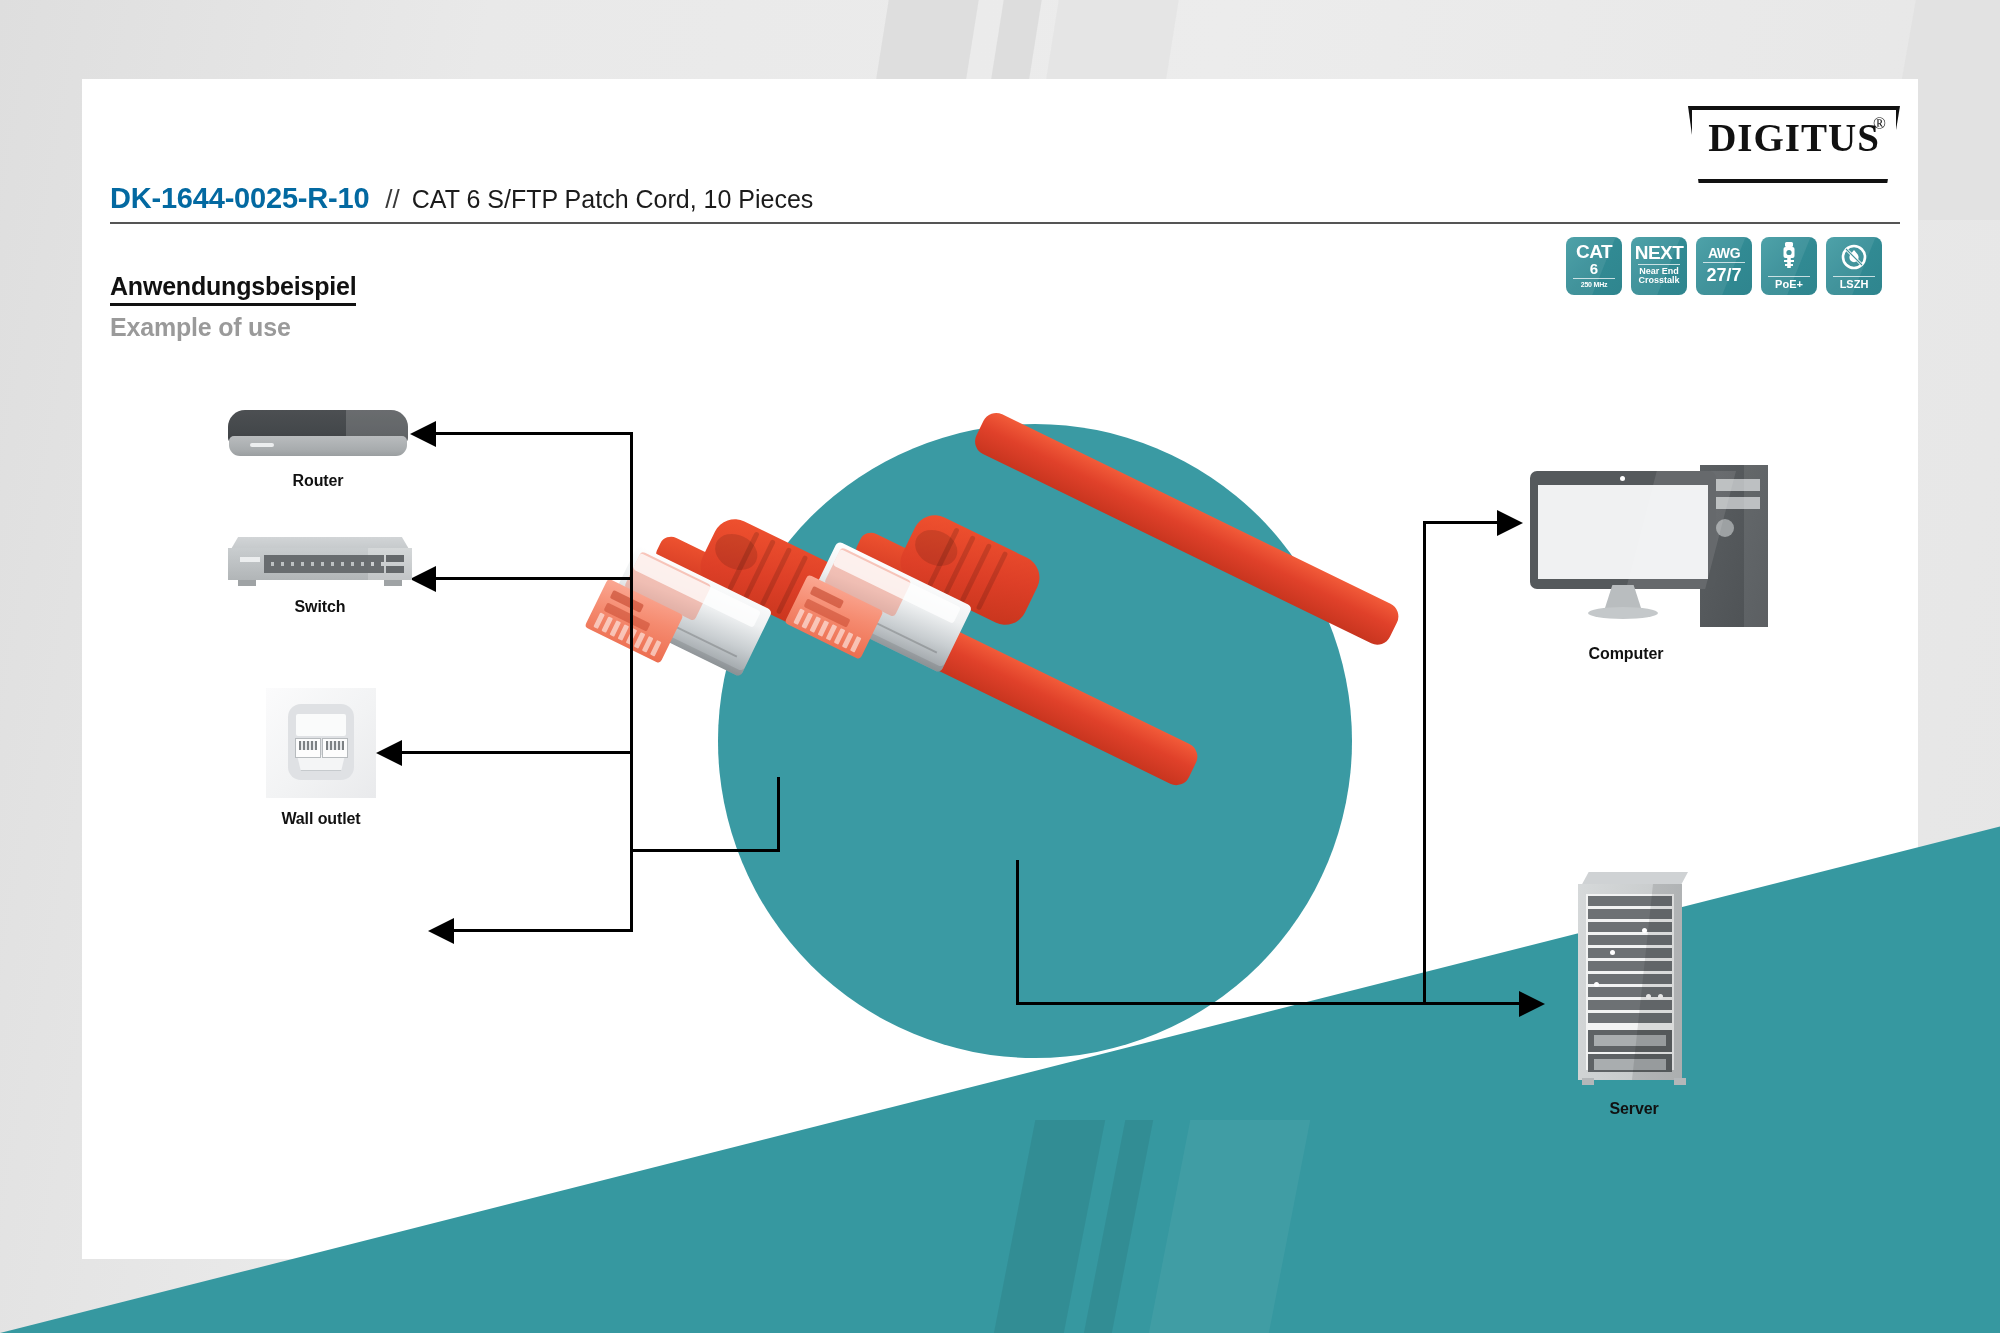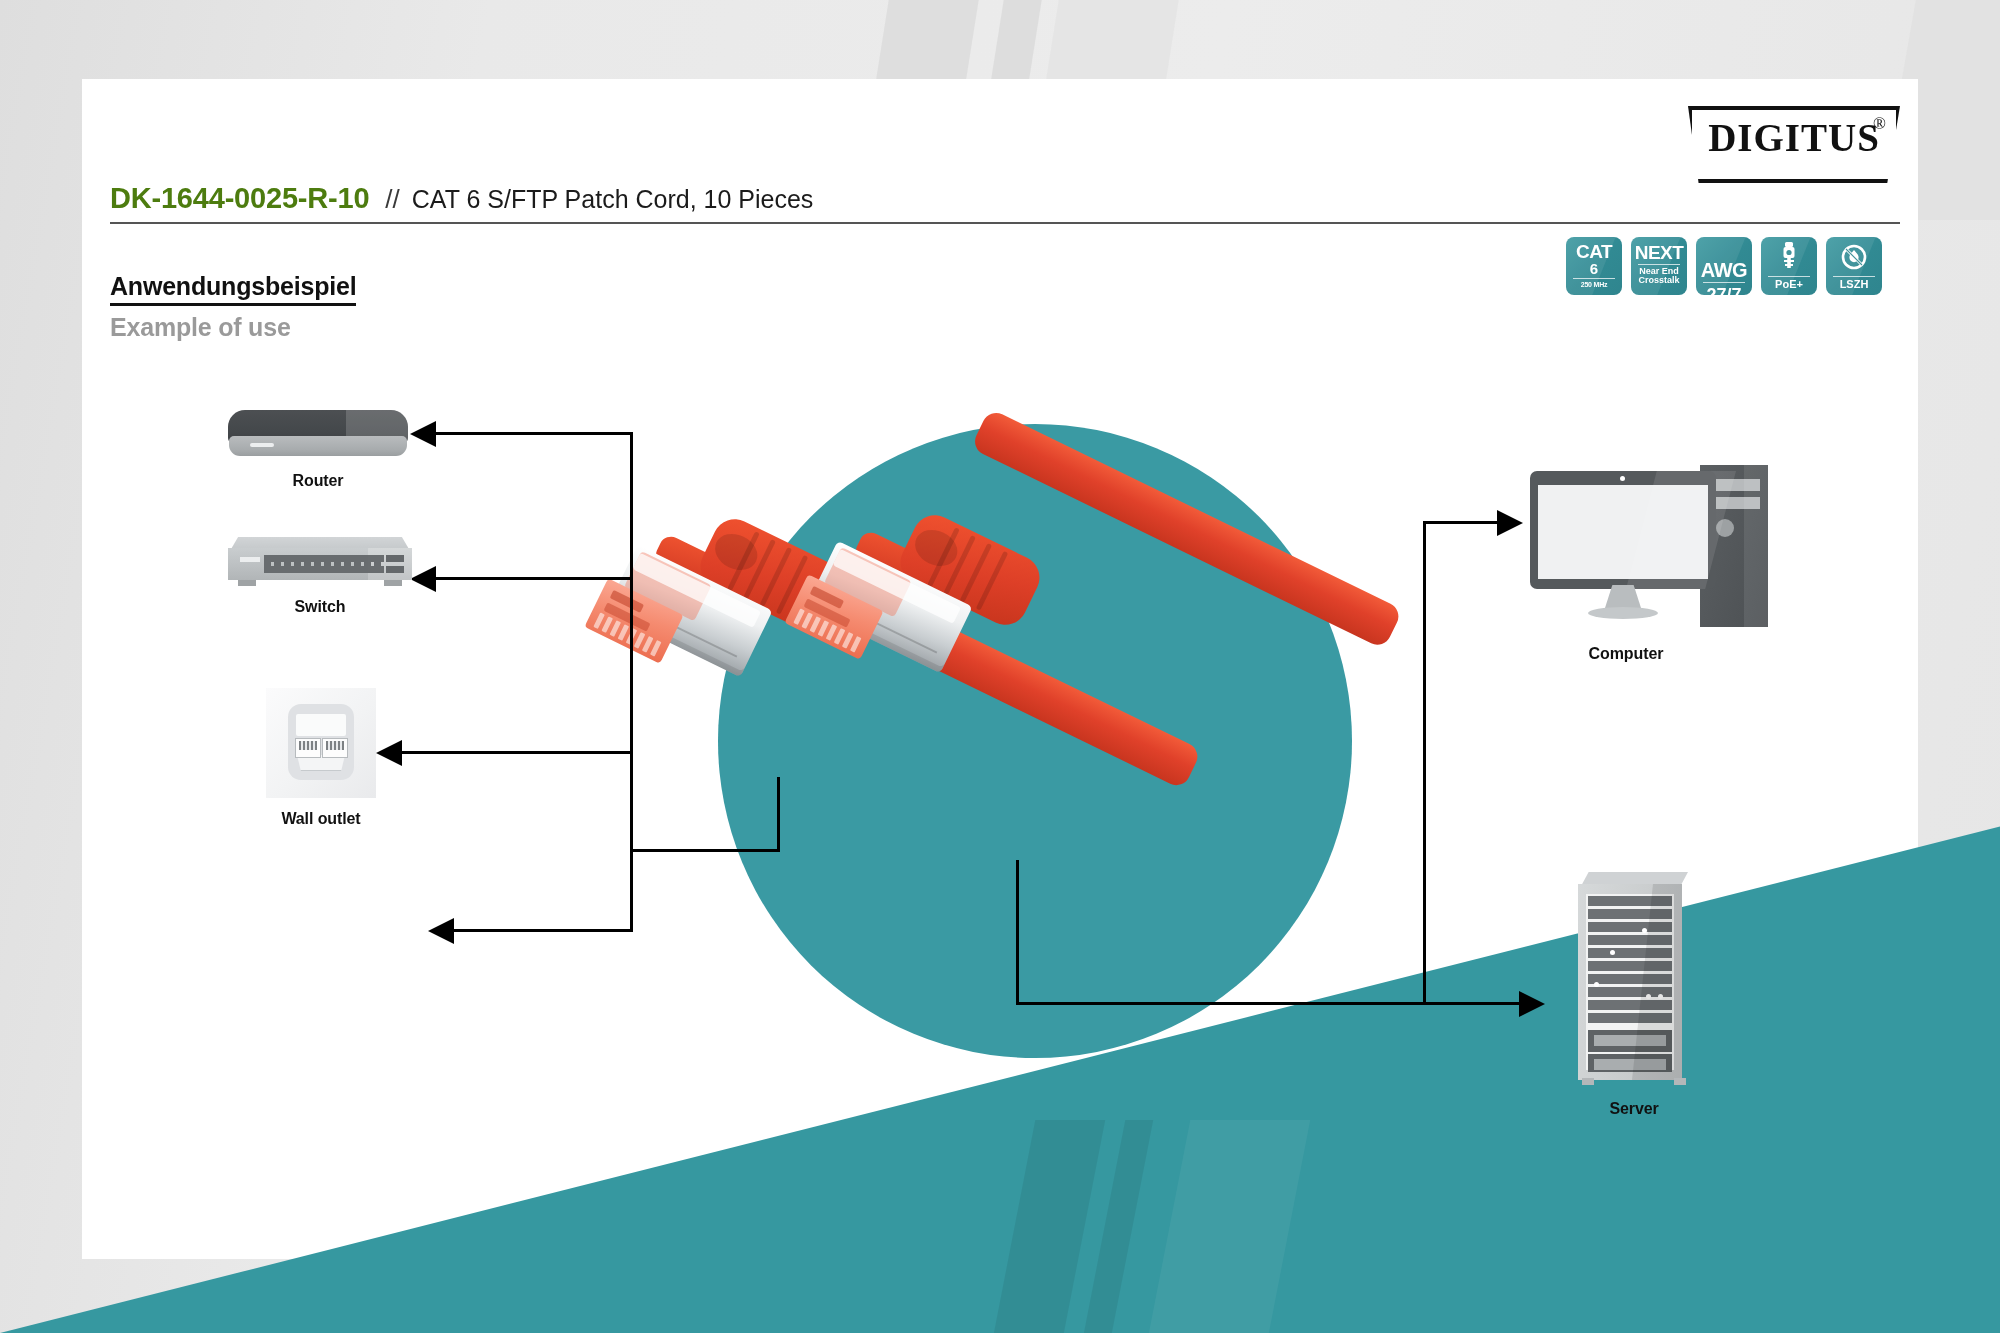--- a/index.html
+++ b/index.html
@@ -30,40 +30,40 @@
 
   
   .logo{position:absolute;left:1688px;top:106px;width:212px;height:77px;}
   .logo .plate{position:absolute;inset:0;background:#ffffff;border:4px solid #111;
     clip-path:polygon(0% 0%, 100% 0%, 94% 100%, 5% 100%);}
   .logo .wordmark{position:absolute;left:0;right:0;top:9px;text-align:center;
     font-family:"Liberation Serif",serif;font-weight:700;font-size:39px;letter-spacing:1px;color:#111;}
   .logo .reg{position:absolute;right:14px;top:8px;font-family:"Liberation Serif",serif;font-size:17px;color:#111;}
 
   .title-row{position:absolute;left:110px;top:182px;display:flex;align-items:baseline;}
-  .sku{font-size:29px;font-weight:700;color:#4d7c0f;letter-spacing:-.2px;white-space:nowrap;}
+  .sku{font-size:29px;font-weight:700;color:#0369a1;letter-spacing:-.2px;white-space:nowrap;}
   .sep{font-size:26px;color:#3a3a3a;margin:0 12px 0 16px;font-weight:400;}
   .pname{font-size:25px;color:#1b1b1b;white-space:nowrap;}
   .rule{position:absolute;left:110px;top:222px;width:1790px;height:2px;background:#555;}
 
   
   .badges{position:absolute;left:1566px;top:237px;display:flex;gap:9px;}
   .badge{width:56px;height:58px;border-radius:8px;background:linear-gradient(135deg,#3f9aa2 0%,#318a93 52%,#2f858e 100%);
     position:relative;color:#fff;text-align:center;overflow:hidden;}
   .badge::after{content:"";position:absolute;left:-10px;top:-26px;width:50px;height:90px;
     background:rgba(255,255,255,.08);transform:rotate(22deg);}
   .badge .big{font-weight:700;line-height:1;}
   .badge .sml{line-height:1.05;font-weight:700;}
   .badge .divider{height:1px;background:rgba(255,255,255,.72);margin:2px 7px;}
   .b-cat .big{font-size:19px;padding-top:5px;letter-spacing:-.5px;}
   .b-cat .six{font-size:15px;font-weight:700;line-height:1;}
   .b-cat .sml{font-size:7px;letter-spacing:-.2px;}
   .b-next .big{font-size:19px;padding-top:6px;letter-spacing:-.6px;}
   .b-next .sml{font-size:9px;}
-  .b-awg .big{font-size:20px;padding-top:23px;letter-spacing:-.4px;}
+  .b-awg .big{font-size:14px;padding-top:9px;letter-spacing:-.4px;}
   .b-awg .num{font-size:18px;font-weight:700;line-height:1.15;}
   .b-poe .sml{font-size:11px;}
   .b-lszh .sml{font-size:11px;}
   .ico{display:flex;align-items:center;justify-content:center;height:34px;padding-top:3px;}
   .heading{position:absolute;left:110px;top:272px;}
   .h-de{font-size:25px;font-weight:700;color:#111;letter-spacing:-.2px;display:inline-block;
     border-bottom:3px solid #111;padding-bottom:2px;}
   .h-en{font-size:25px;font-weight:700;color:#9a9a9a;letter-spacing:-.2px;margin-top:7px;}
 
   .node{position:absolute;}

